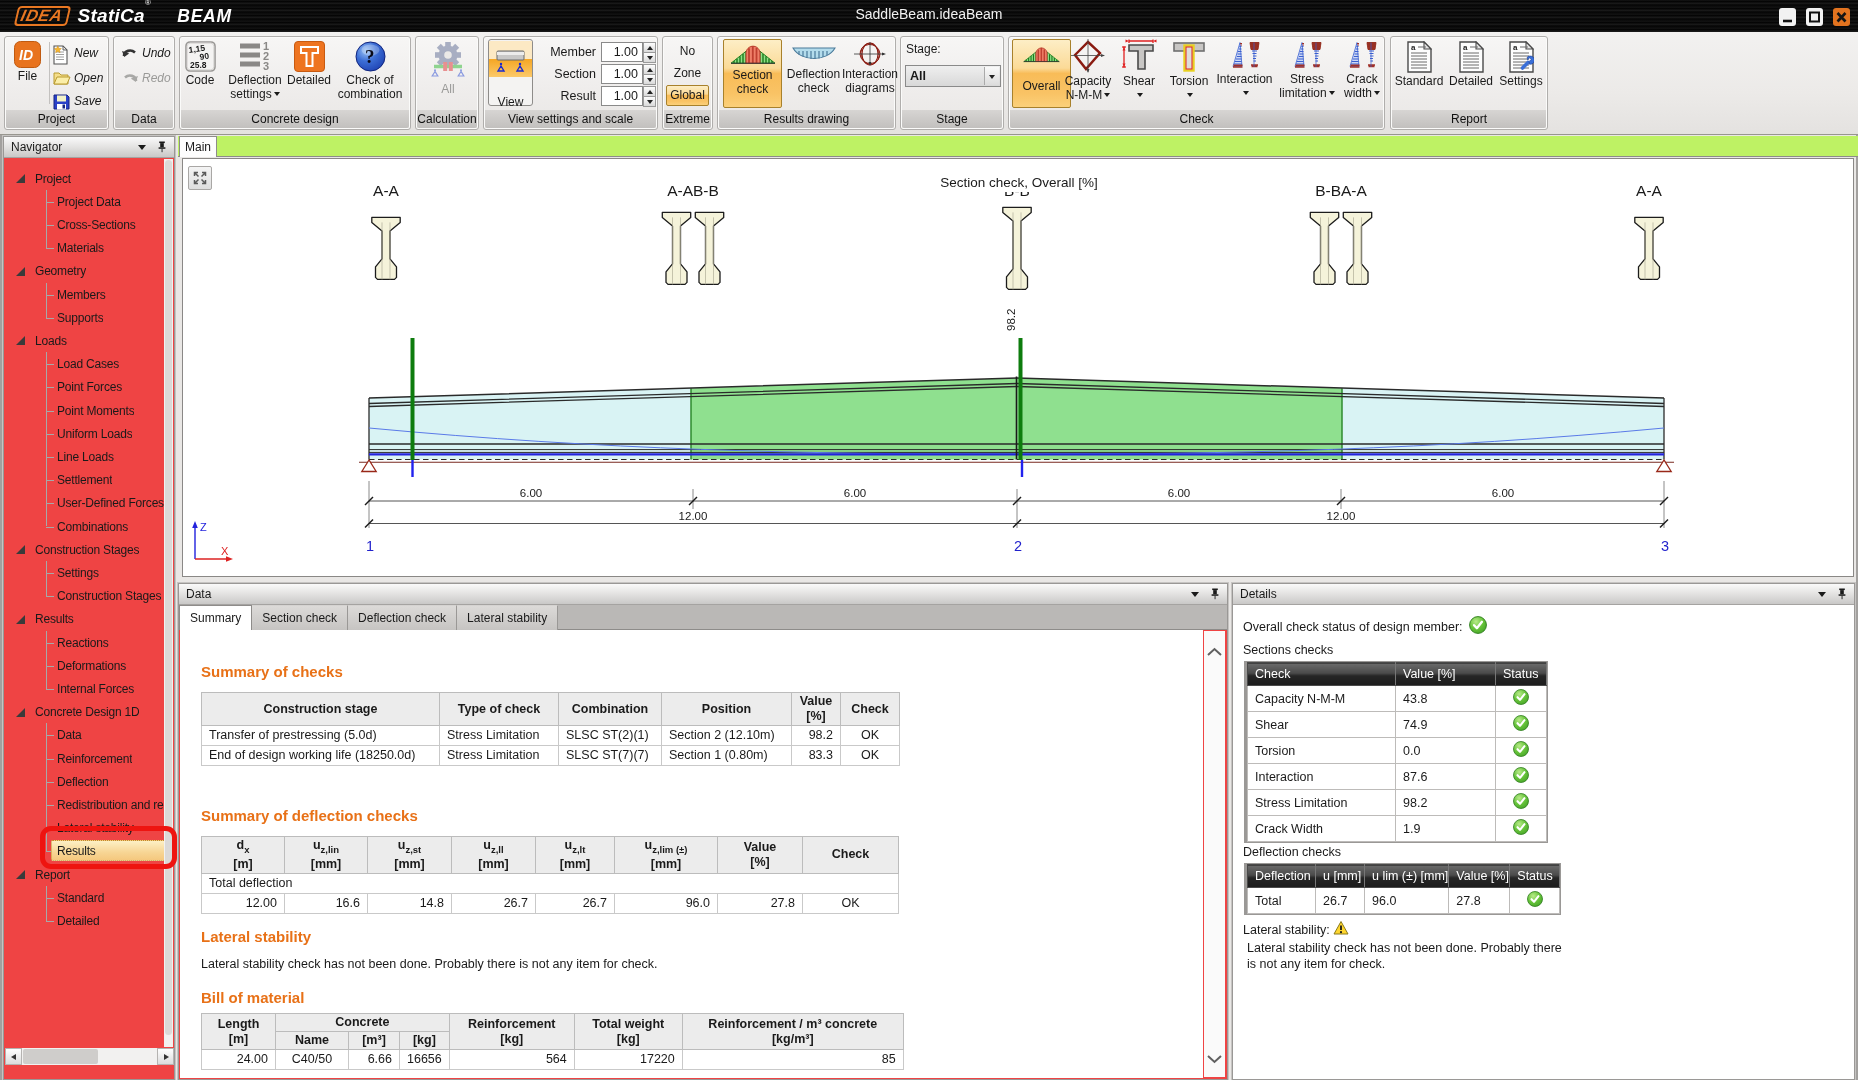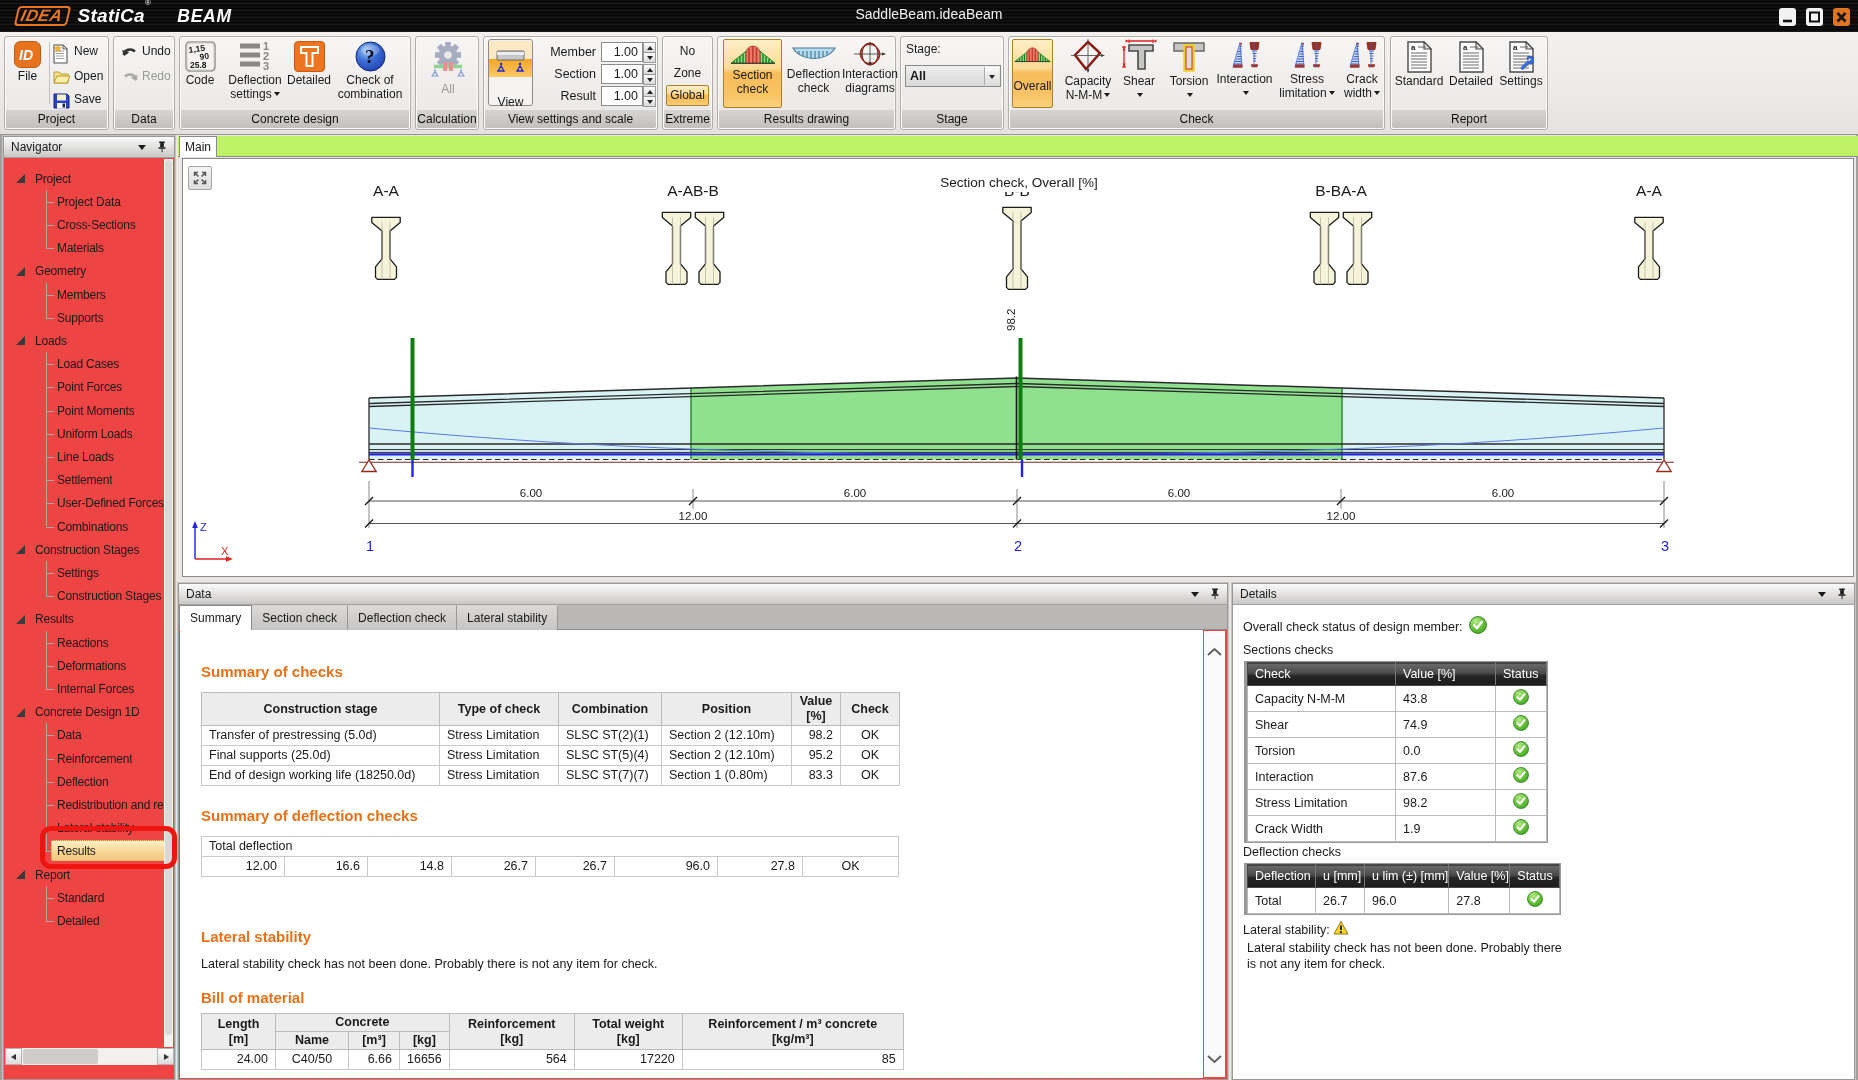--- a/index.html
+++ b/index.html
@@ -32,21 +32,21 @@
 .rgroup { position:absolute; top:4px; height:94px; border:1px solid #b0aeac; border-radius:3px;
   background:linear-gradient(180deg,#f7f6f5 0%,#efedec 55%,#e9e7e5 100%);
   box-shadow:inset 0 0 0 1px #fbfbfa; }
 .rgroup .glabel { position:absolute; left:1px; right:1px; bottom:1px; height:18px;
   background:linear-gradient(180deg,#d7d5d3,#c2c0be); border-radius:0 0 2px 2px;
   text-align:center; font-size:12px; line-height:18px; color:#111; }
 .rtext { font-size:12px; color:#1a1a1a; line-height:13px; }
 .dis { color:#9a9a98; }
 .rbig { position:absolute; display:flex; flex-direction:column; align-items:center; }
 .cap { font-size:12px; white-space:nowrap; line-height:13.5px; text-align:center; margin-top:2px; }
-.rrow { position:absolute; height:17px; display:flex; font-size:12px; }
+.rrow { position:absolute; height:17px; display:flex; align-items:center; font-size:12px;font-style:italic; }
 .rrow .ric { width:17px; height:16px; margin-right:4px; position:relative; }
 .sel-orange { background:linear-gradient(180deg,#fdeec6 0%,#fbda97 42%,#f8bc58 50%,#f9c365 80%,#fbd07a 100%);
   border:1px solid #a8812c; border-radius:2px; }
 .darr { display:inline-block; width:0; height:0; border-left:3.5px solid transparent; border-right:3.5px solid transparent; border-top:4px solid #1a1a1a; vertical-align:middle; margin-left:2px; }
 .spinlbl { position:absolute; font-size:12.5px; }
 .spinbox { position:absolute; width:42px; height:20px; background:#fff; border:1px solid #8a8a8a; font-size:12.5px; text-align:right; padding:2px 4px 0 0; }
 .spinbtns { position:absolute; width:13px; height:20px; display:flex; flex-direction:column; }
 .spinbtns > div { flex:1; border:1px solid #9a9a9a; background:linear-gradient(#fdfdfd,#d9d9d9); position:relative; margin-bottom:-1px; }
 .spinbtns .tri-u { position:absolute; left:2.5px; top:2.5px; width:0; height:0; border-left:3px solid transparent; border-right:3px solid transparent; border-bottom:4px solid #222; }
 .spinbtns .tri-d { position:absolute; left:2.5px; top:3px; width:0; height:0; border-left:3px solid transparent; border-right:3px solid transparent; border-top:4px solid #222; }
@@ -414,21 +414,21 @@
   <div class="rgroup" style="left:900px;width:104px">
     <div class="rtext" style="position:absolute;left:5px;top:6px">Stage:</div>
     <div class="combo" style="left:4px;top:28px;width:96px">
       <span class="cval">All</span>
       <span class="cbtn"></span>
     </div>
     <div class="glabel">Stage</div>
   </div>
 
   <div class="rgroup" style="left:1008px;width:377px">
-    <div class="rbig sel-orange" style="left:3px;top:2px;width:41px;height:69px;padding-top:4px">
+    <div class="rbig sel-orange" style="left:3px;top:2px;width:59px;height:69px;padding-top:4px">
       <svg width="37" height="22" viewBox="0 0 46 24">
           <use href="#sym-wing" transform="scale(1,0.92)"></use>
         </svg>
       <div class="cap" style="margin-top:14px">Overall</div>
     </div>
     <div class="rbig" style="left:50px;top:2px;width:58px">
       <svg width="34" height="34">
         <path d="M17,3 L29,14 L15,30 L4,16 Z" fill="none" stroke="#8a1a10" stroke-width="2.4"></path>
         <path d="M17,0 V33 M0,16.5 H33" stroke="#444" stroke-width="0.8"></path>
         <path d="M34,16.5 l-4,-1.5 v3 z M17,34 l-1.5,-4 h3 z" fill="#444"></path>
@@ -846,28 +846,20 @@
           </tr>
           <tr>
             <td class="al">Transfer of prestressing (5.0d)</td>
             <td class="al">Stress Limitation</td>
             <td class="al">SLSC ST(2)(1)</td>
             <td class="al">Section 2 (12.10m)</td>
             <td class="ar">98.2</td>
             <td class="ac">OK</td>
           </tr>
           <tr>
-            <td class="al">Final supports (25.0d)</td>
-            <td class="al">Stress Limitation</td>
-            <td class="al">SLSC ST(5)(4)</td>
-            <td class="al">Section 2 (12.10m)</td>
-            <td class="ar">95.2</td>
-            <td class="ac">OK</td>
-          </tr>
-          <tr>
             <td class="al">End of design working life (18250.0d)</td>
             <td class="al">Stress Limitation</td>
             <td class="al">SLSC ST(7)(7)</td>
             <td class="al">Section 1 (0.80m)</td>
             <td class="ar">83.3</td>
             <td class="ac">OK</td>
           </tr>
         </tbody>
       </table>
     <div class="orange-h abs" style="left:21px;top:177px">Summary of deflection checks</div>
@@ -876,20 +868,30 @@
           <col style="width:83px">
           <col style="width:83px">
           <col style="width:84px">
           <col style="width:84px">
           <col style="width:79px">
           <col style="width:103px">
           <col style="width:85px">
           <col style="width:96px">
         </colgroup>
         <tbody>
+          <tr>
+            <th>d<sub style="font-size:9.5px">x</sub><br>[m]</th>
+            <th>u<sub style="font-size:9.5px">z,lin</sub><br>[mm]</th>
+            <th>u<sub style="font-size:9.5px">z,st</sub><br>[mm]</th>
+            <th>u<sub style="font-size:9.5px">z,ll</sub><br>[mm]</th>
+            <th>u<sub style="font-size:9.5px">z,lt</sub><br>[mm]</th>
+            <th>u<sub style="font-size:9.5px">z,lim (±)</sub><br>[mm]</th>
+            <th>Value<br>[%]</th>
+            <th>Check</th>
+          </tr>
           <tr>
             <td class="al" colspan="8">Total deflection</td>
           </tr>
           <tr>
             <td class="ar">12.00</td>
             <td class="ar">16.6</td>
             <td class="ar">14.8</td>
             <td class="ar">26.7</td>
             <td class="ar">26.7</td>
             <td class="ar">96.0</td>

